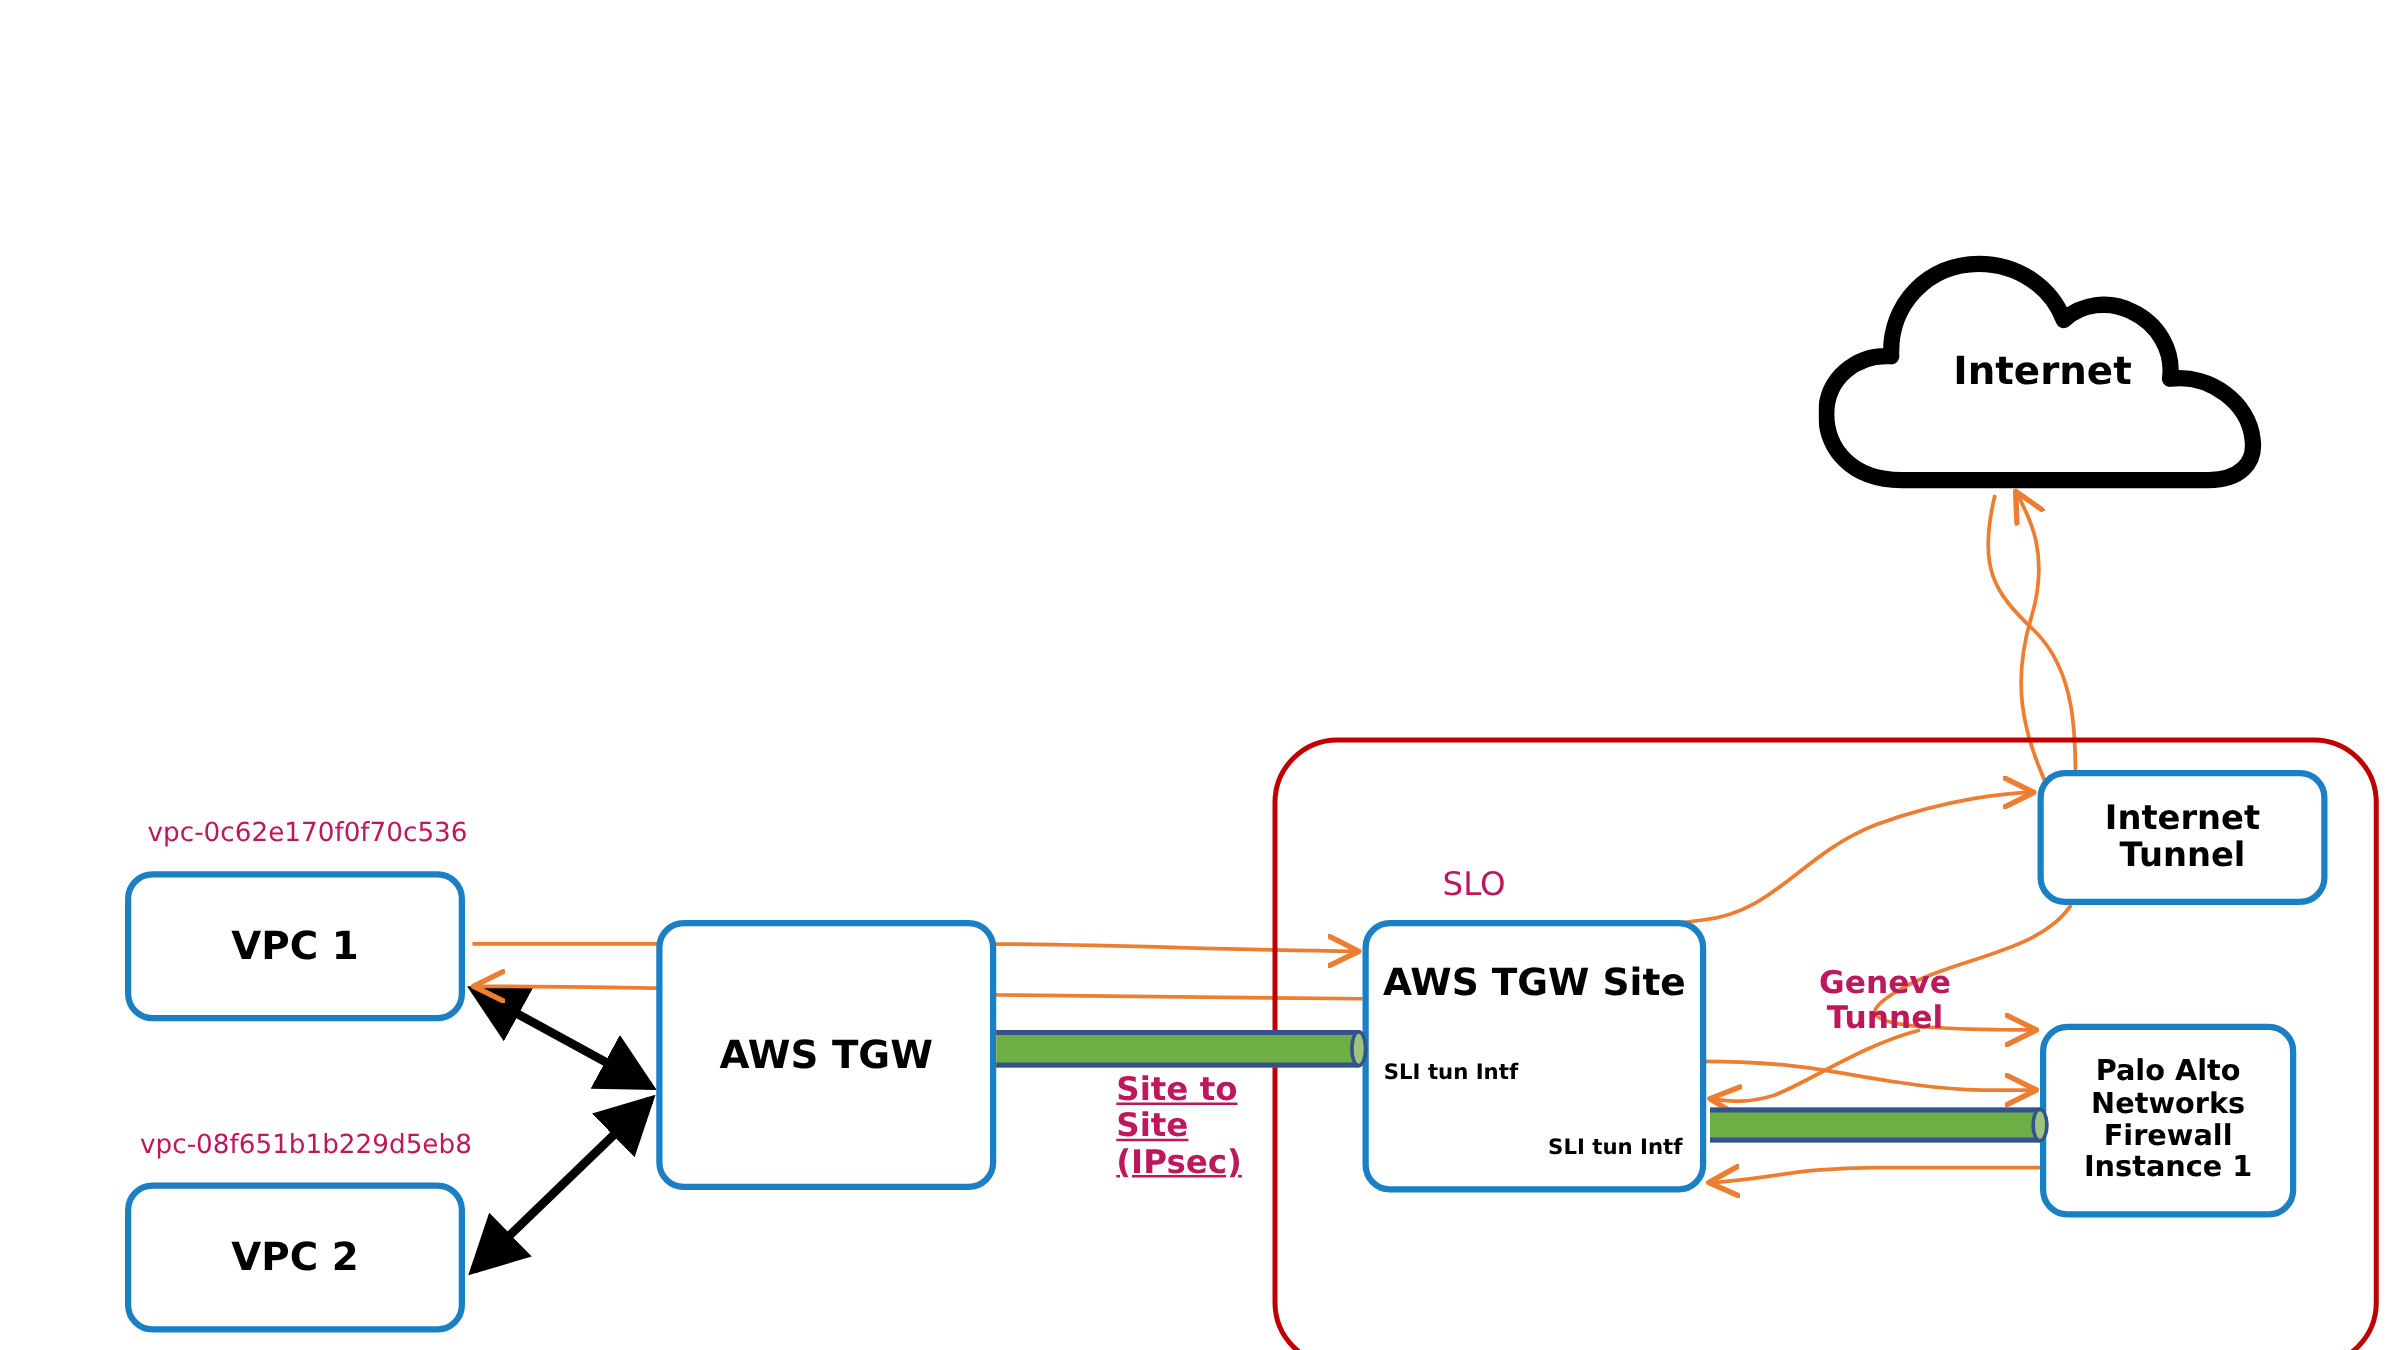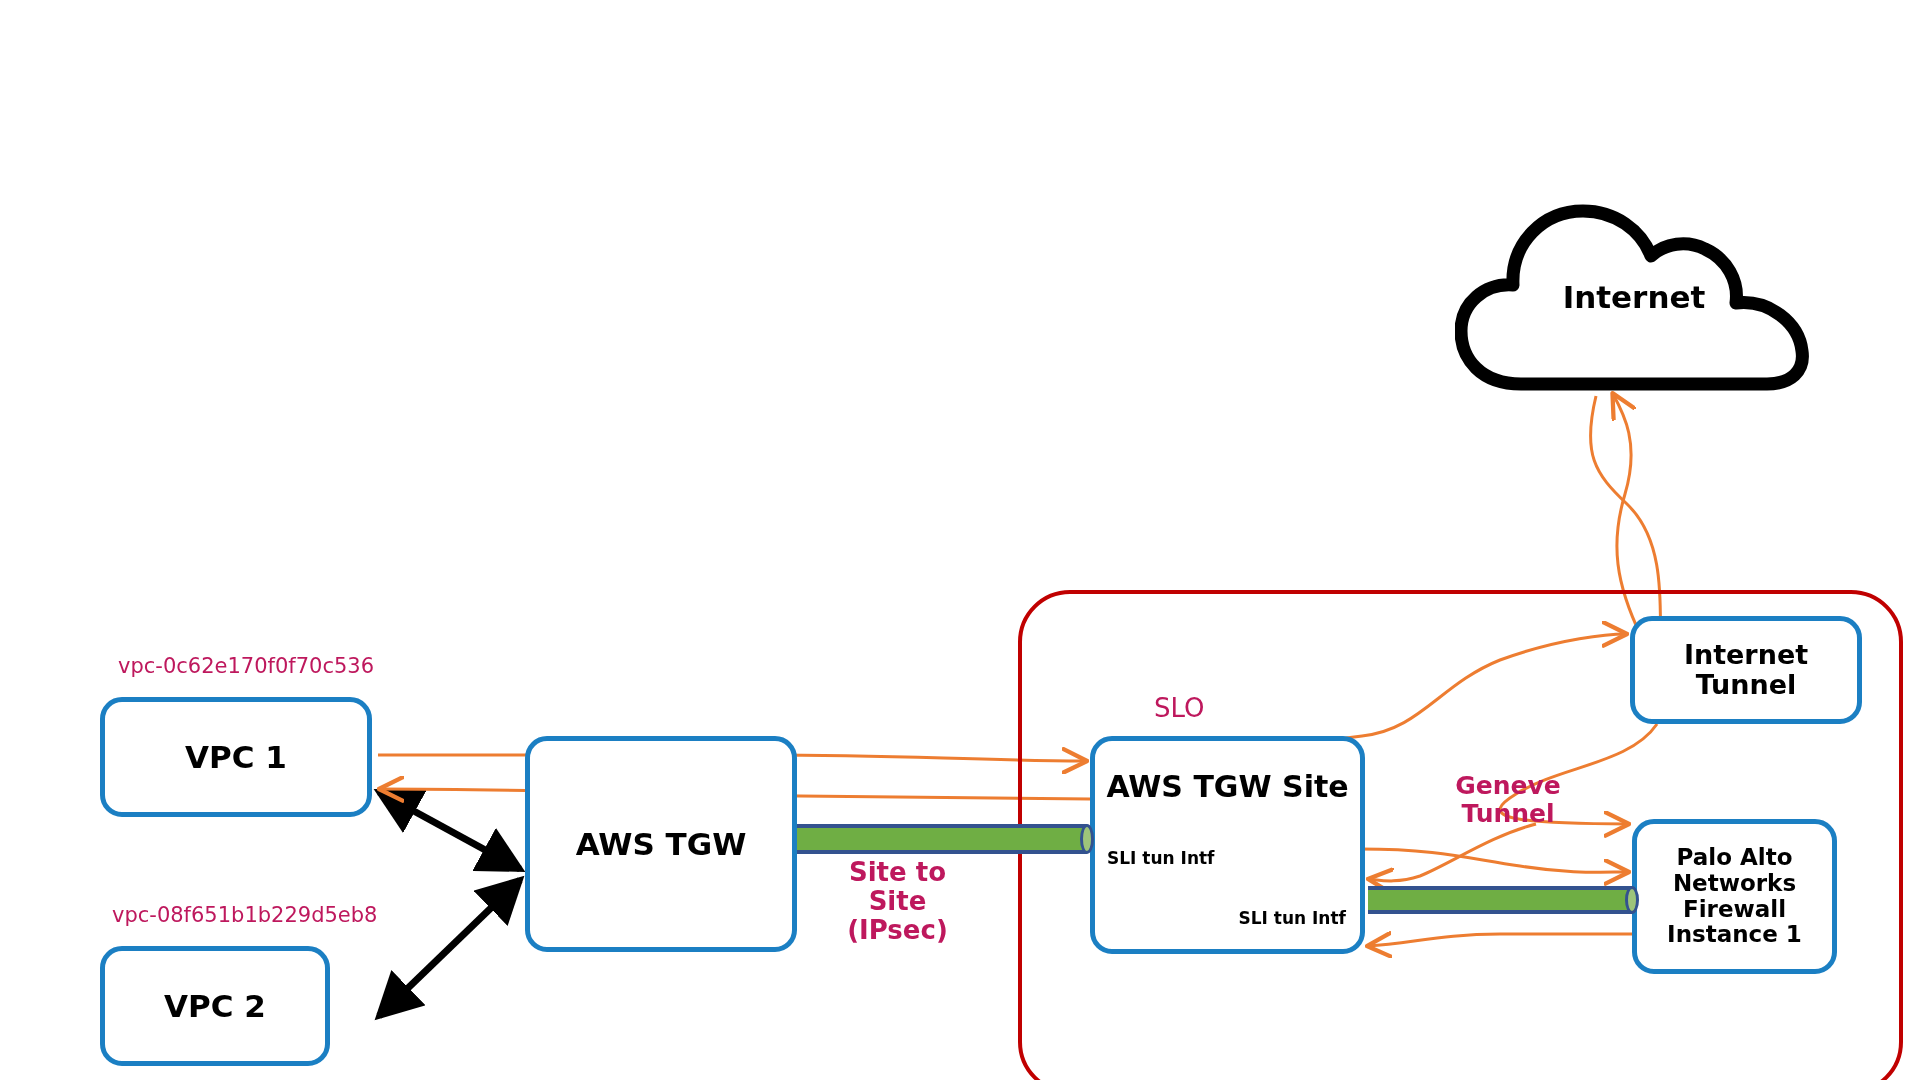--- a/index.html
+++ b/index.html
@@ -39,21 +39,21 @@
     color: #000000;
     font-weight: bold;
     z-index: 4;
   }
   .node .node-title {
     line-height: 1.12;
     padding: 0 6px;
   }
 
   .vpc1  { left: 100px; top: 673px; width: 272px;  height: 120px; }
-  .vpc2  { left: 100px; top: 922px; width: 230px;  height: 120px; }
+  .vpc2  { left: 100px; top: 922px; width: 272px;  height: 120px; }
   .tgw   { left: 525px; top: 712px; width: 272px;  height: 216px; }
   .tgwsite {
     left: 1090px; top: 712px; width: 275px; height: 218px;
     align-items: flex-start; justify-content: flex-start;
   }
   .igw   { left: 1630px; top: 592px; width: 232px; height: 108px; }
   .pan   { left: 1632px; top: 795px; width: 205px; height: 155px; }
 
   .size-lg   { font-size: 31px; }
   .size-md   { font-size: 27px; }
@@ -97,26 +97,26 @@
     font-weight: normal;
   }
   .cap-vpc1id { left: 118px; top: 630px; }
   .cap-vpc2id { left: 112px; top: 879px; }
 
   .cap-slo {
     left: 1154px; top: 669px;
     font-size: 26px; font-weight: normal;
   }
   .cap-s2s {
-    left: 815px; top: 834px;
+    left: 893px; top: 834px;
     width: 165px;
-    text-align: center;
     font-size: 26px; font-weight: bold;
     line-height: 1.12;
     white-space: normal;
+    text-decoration: underline;
   }
   .cap-geneve {
     left: 1433px; top: 748px;
     width: 150px;
     text-align: center;
     font-size: 25px; font-weight: bold;
     line-height: 1.1;
     white-space: normal;
   }
   .cap-svcvpc {

